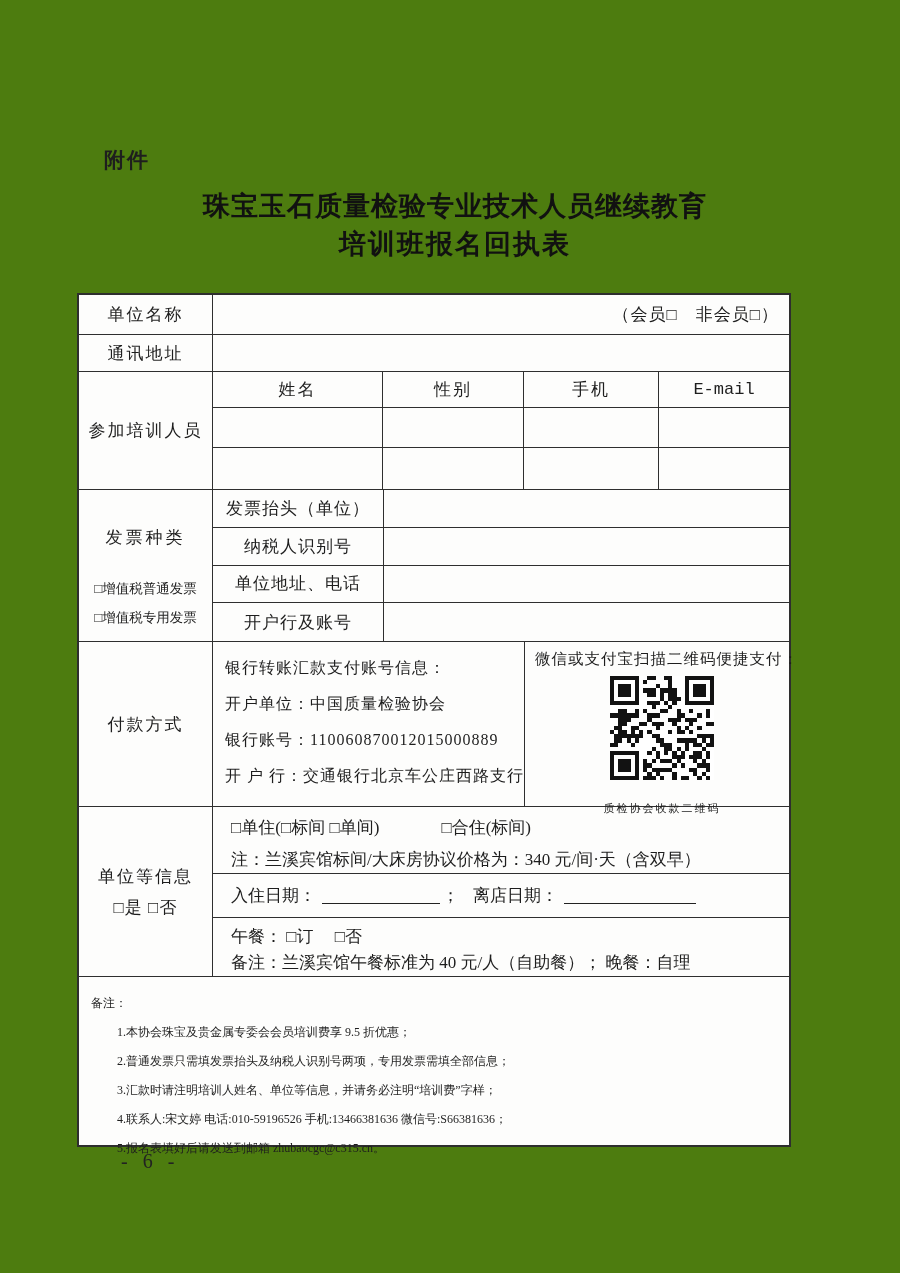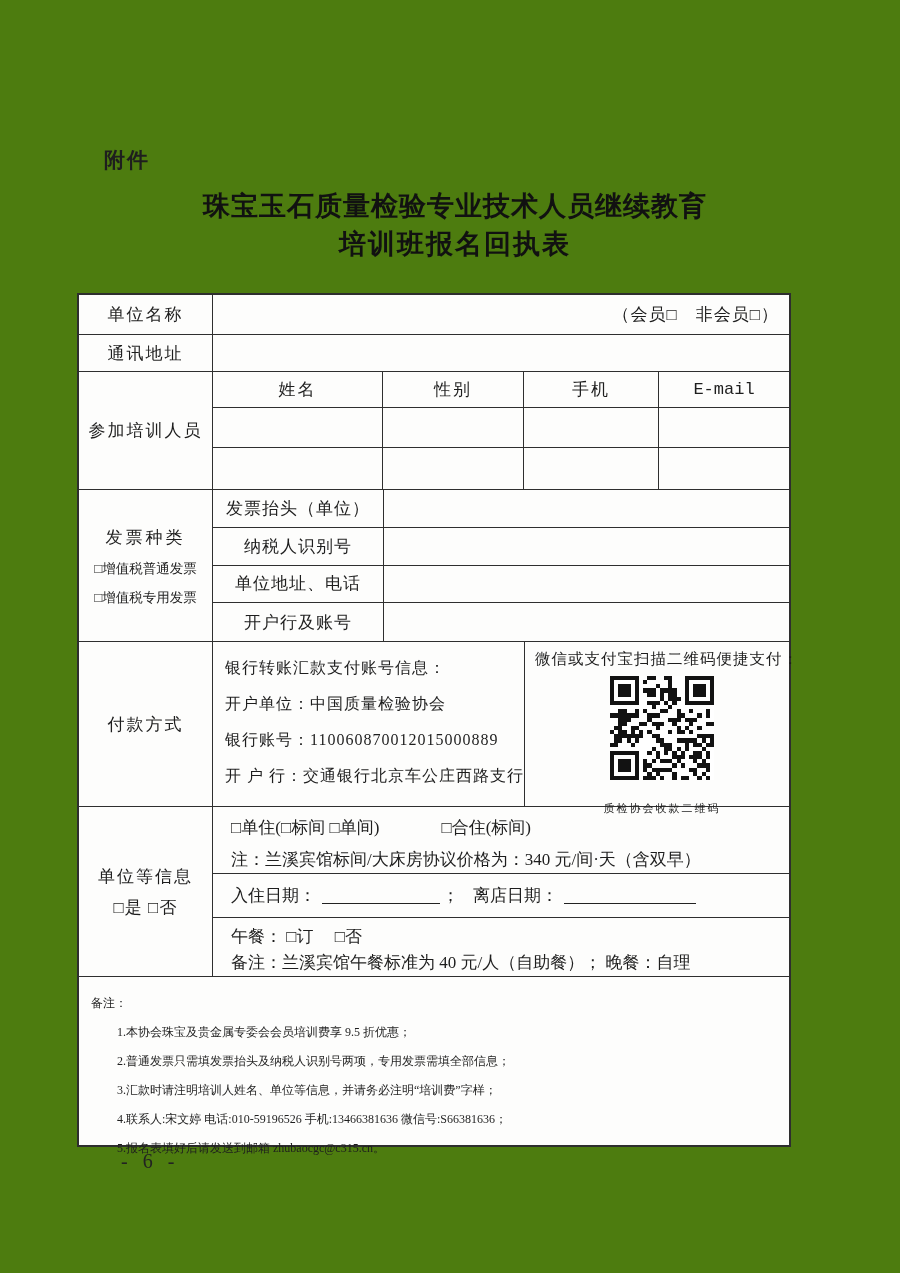--- a/index.html
+++ b/index.html
@@ -56,21 +56,21 @@
   .prow.b2{height:41px;border-bottom:none;}
   .pcell{box-sizing:border-box;border-right:1px solid #2f2f2f;display:flex;align-items:center;justify-content:center;letter-spacing:2px;}
   .pc1{flex:0 0 170px;}
   .pc2{flex:0 0 141px;text-align:right;}
   .pc3{flex:0 0 135px;}
   .pc4{flex:1;border-right:none;}
   .pc4.header{font-family:"Liberation Mono","DejaVu Sans Mono",monospace;letter-spacing:0;}
 
   
   .inv-label-cell{justify-content:flex-start;padding-top:36px;}
-  .inv-title{letter-spacing:3px;}
+  .inv-title{letter-spacing:3px;margin-bottom:20px;}
   .inv-opt{font-size:13.5px;letter-spacing:0;margin-top:11px;white-space:nowrap;}
   .itable{flex:1;display:flex;flex-direction:column;}
   .irow{display:flex;height:38px;border-bottom:1px solid #2f2f2f;box-sizing:border-box;}
   .irow:last-child{border-bottom:none;}
   .ilabel{flex:0 0 171px;border-right:1px solid #2f2f2f;box-sizing:border-box;display:flex;align-items:center;justify-content:center;letter-spacing:1px;}
   .ival{flex:1;}
 
   
   .pay-mid{flex:0 0 296px;border-right:1px solid #2f2f2f;box-sizing:border-box;padding:16px 0 0 12px;font-size:16px;letter-spacing:1px;}
   .pay-mid div{margin-bottom:15px;white-space:nowrap;}

